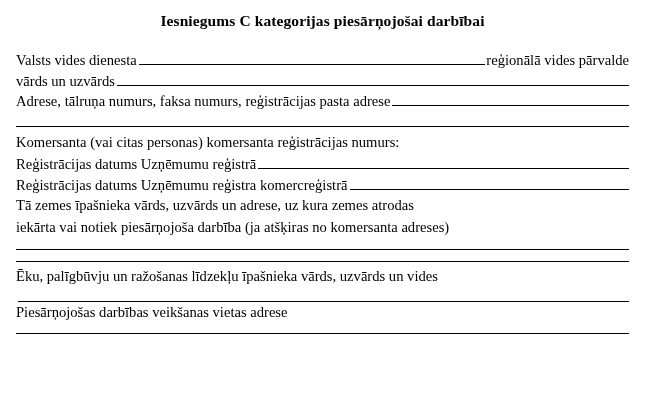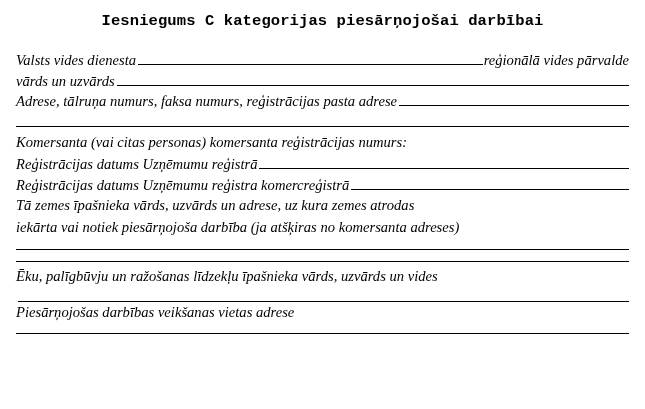--- a/index.html
+++ b/index.html
@@ -21,26 +21,24 @@
     box-sizing: border-box;
     padding: 0 16px;
   }
   .doc-title {
     text-align: center;
     font-weight: bold;
     font-size: 15.5px;
     margin-top: 12px;
     margin-bottom: 20px;
     letter-spacing: 0.1px;
-    font-family: Liberation Mono, monospace;
   }
   .form-body {
     font-size: 14.6px;
     line-height: 1.42;
-    font-style: italic;
   }
   .line {
     position: relative;
     white-space: nowrap;
     margin-bottom: 1px;
   }
   .txt {
     display: inline;
   }
   .rule-row {

